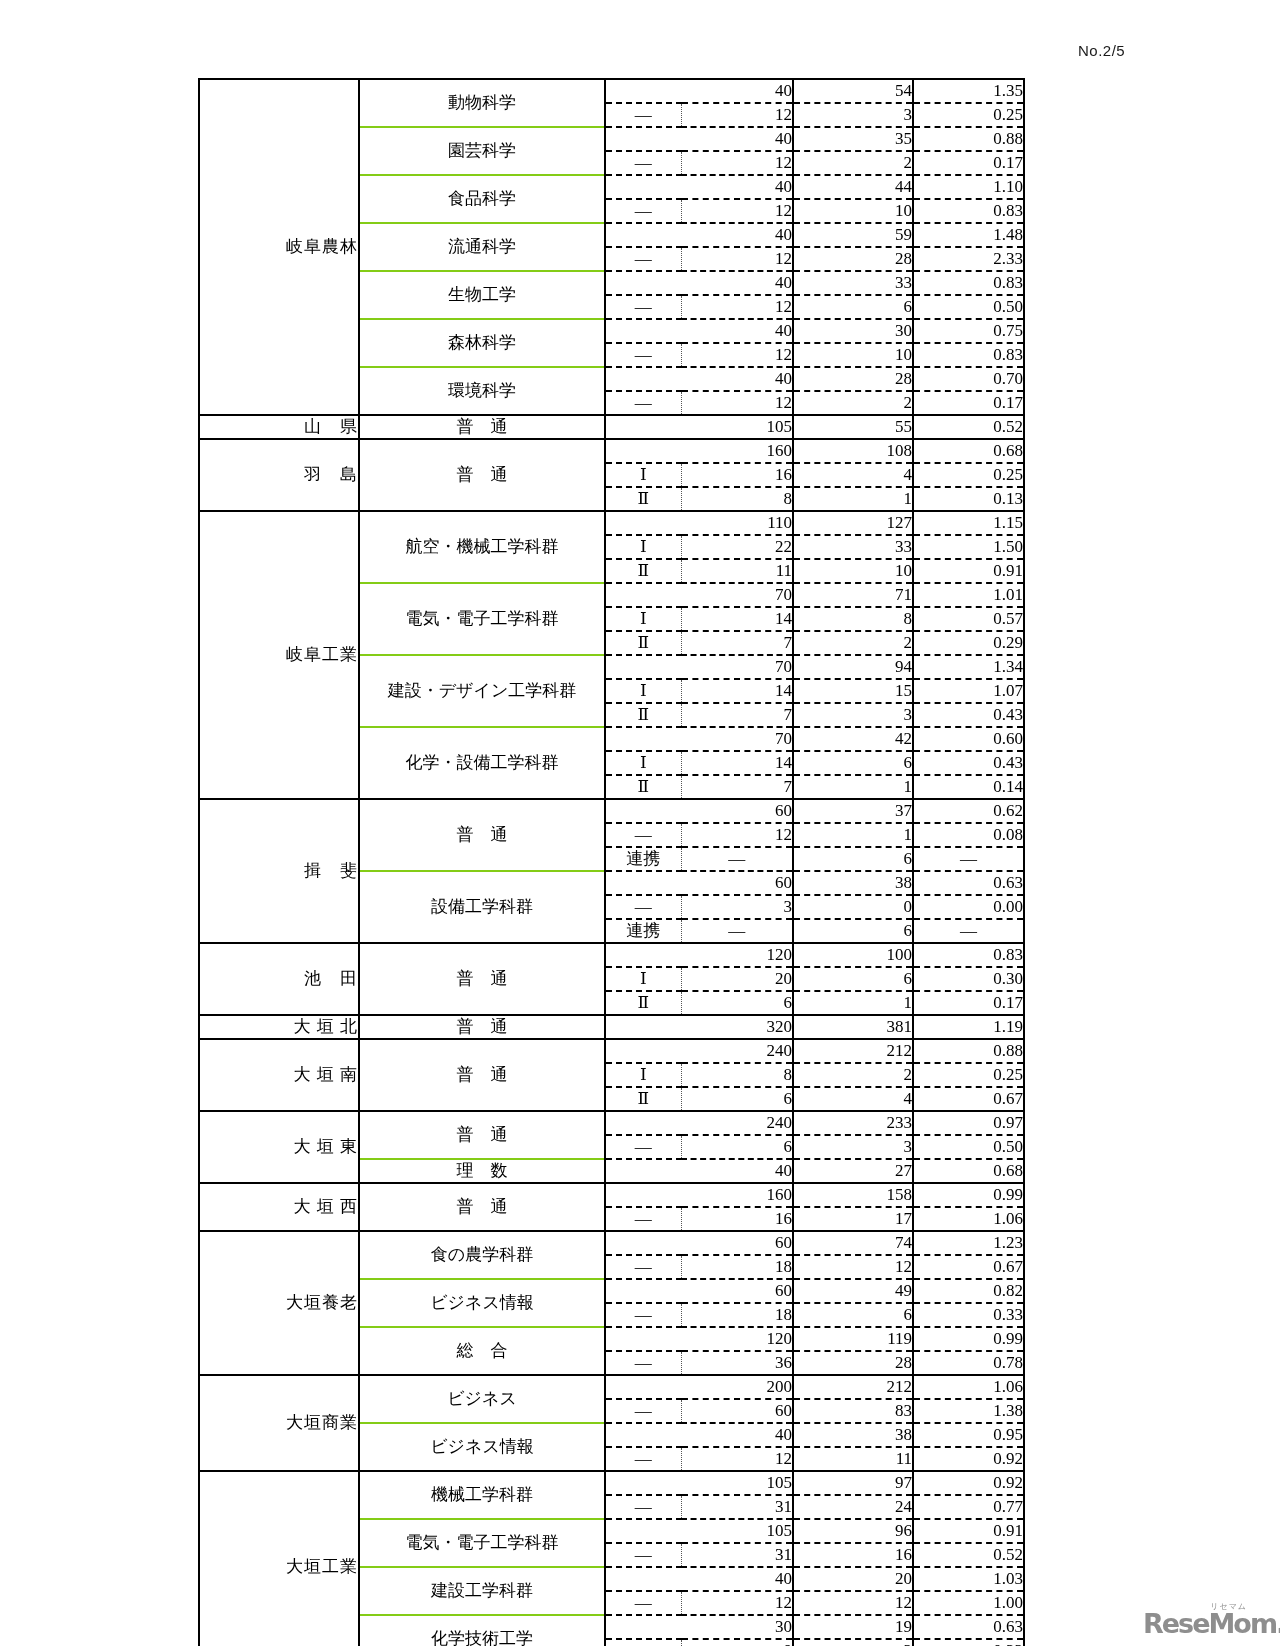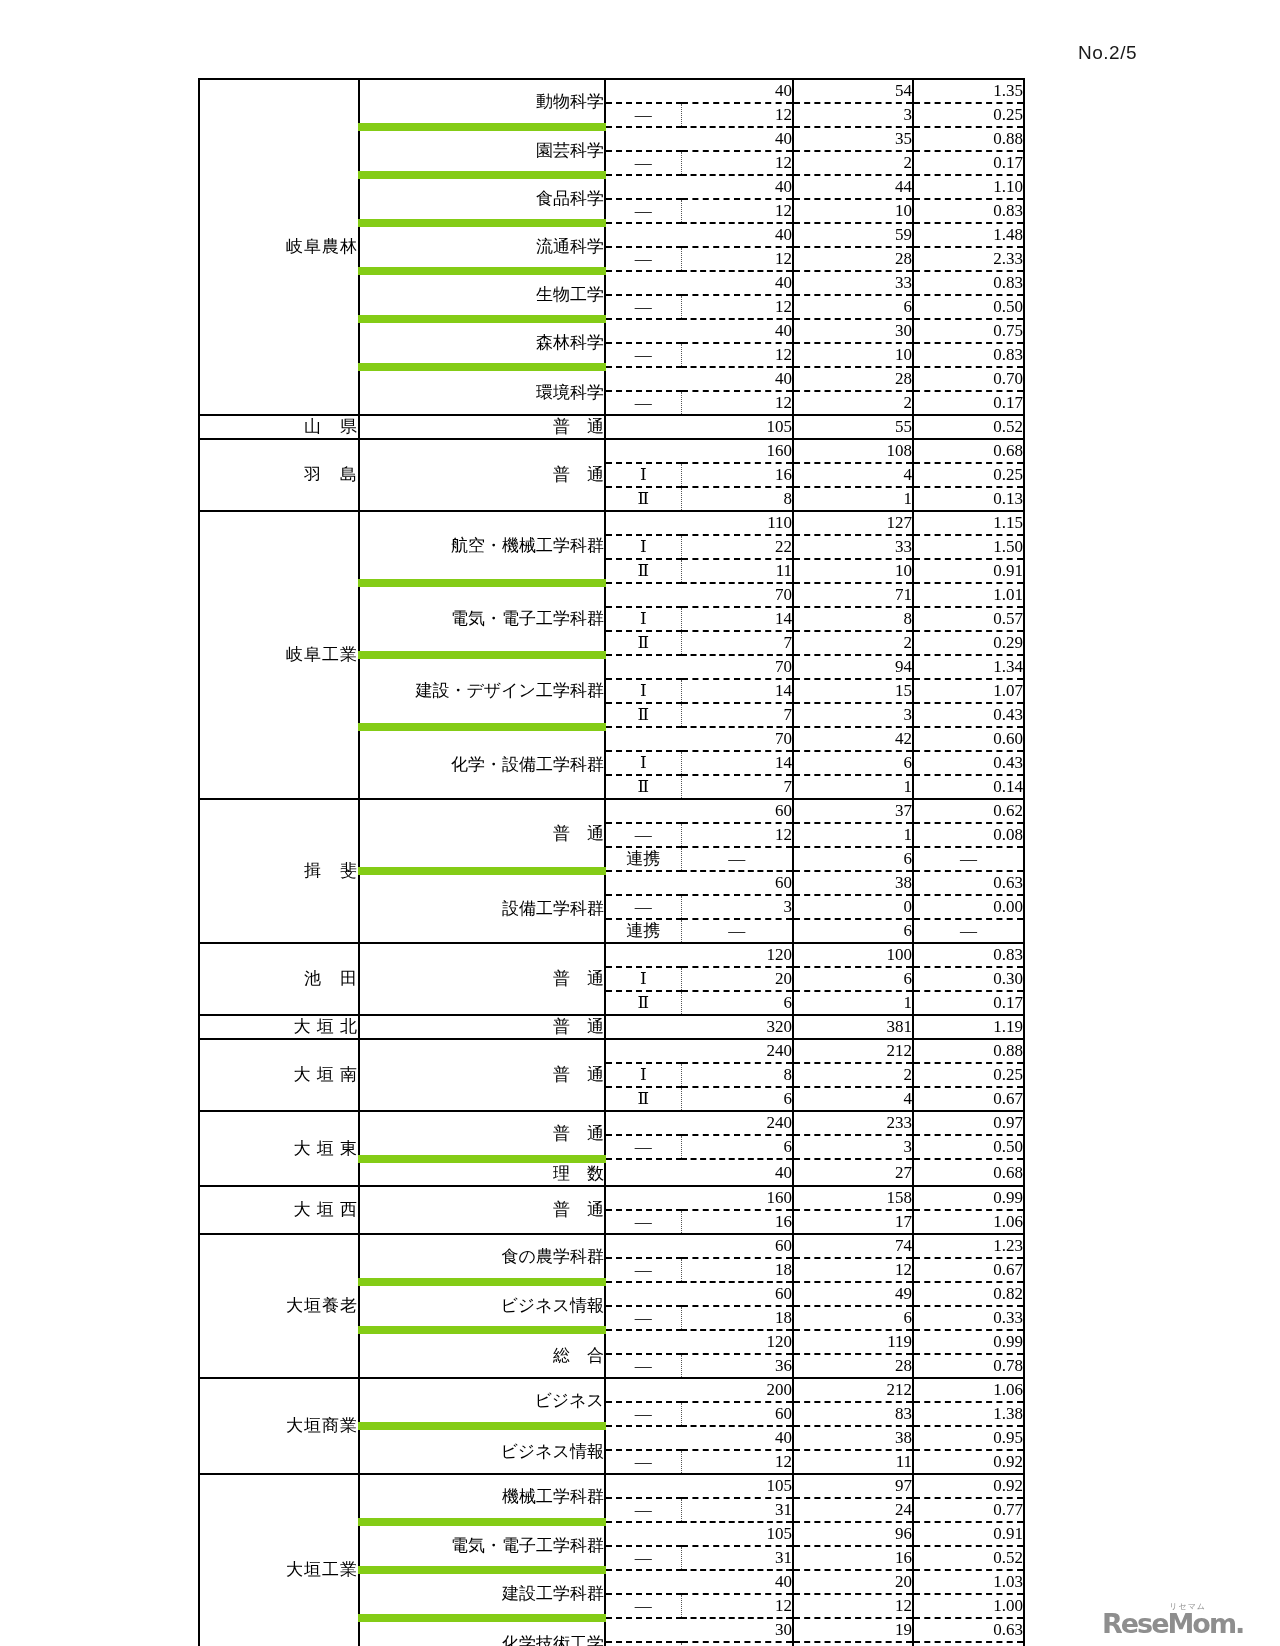--- a/index.html
+++ b/index.html
@@ -7,21 +7,21 @@
     width:1280px; height:1646px;
     background:#ffffff;
     position:relative;
     font-family:"Liberation Serif","DejaVu Serif",serif;
     color:#000;
   }
   .page-no {
     position:absolute;
     top:42px; left:1078px;
     font-family:"Liberation Sans","DejaVu Sans",sans-serif;
-    font-size:19px;
+    font-size:15px;
     color:#1a1a1a;
     letter-spacing:0.5px;
   }
   table.adm {
     position:absolute;
     top:78px; left:198px;
     width:825px; height:1460px;
     border-collapse:collapse;
     table-layout:fixed;
     border:2px solid #000;
@@ -35,21 +35,21 @@
     vertical-align:middle;
   }
   td.school {
     text-align:right;
     vertical-align:top;
     padding-left:5px;
     border-right:2px solid #000;
     letter-spacing:1px;
   }
   td.dept {
-    text-align:right;
+    text-align:center;
     vertical-align:top;
     padding-left:4px;
     border-right:2px solid #000;
     margin-left:16px;
   }
   td.sublabel {
     text-align:center;
     border-right:1px dotted #555;
   }
   td.cap, td.capm {
@@ -61,28 +61,28 @@
     text-align:right;
     padding-right:13px;
     border-right:2px solid #000;
   }
   td.ratio {
     text-align:right;
     padding-right:9px;
   }
   td.center { text-align:center; padding-right:0; }
   tr.school-start td { border-top:2px solid #000; }
-  tr.dept-start td.dept { border-top:8px solid #84cc16; }
+  tr.dept-start td.dept { border-top:2px solid #84cc16; }
   tr.dept-start td.capm,
   tr.dept-start td.app,
   tr.dept-start td.ratio { border-top:2px dashed #000; }
   tr.sub td { border-top:2px dashed #000; }
   .logo {
     position:absolute;
-    left:1102px; top:1602px;
+    left:1143px; top:1602px;
     width:112px; height:40px;
     color:#8e8e8e;
   }
   .logo .word {
     font-family:"DejaVu Sans","Liberation Sans",sans-serif;
     font-weight:bold;
     font-size:27px;
     letter-spacing:-2px;
     position:absolute;
     left:0; top:6px;

